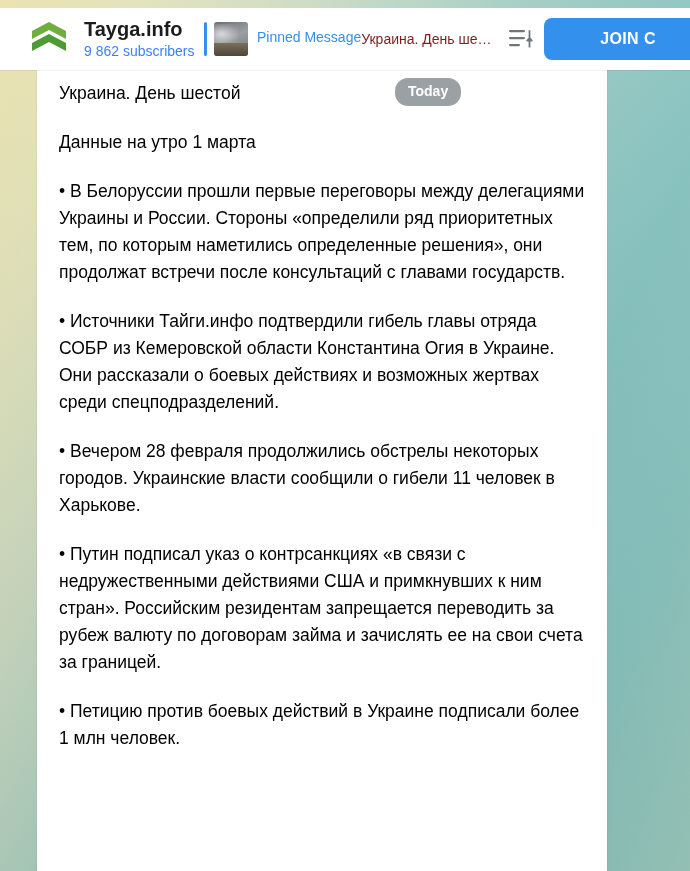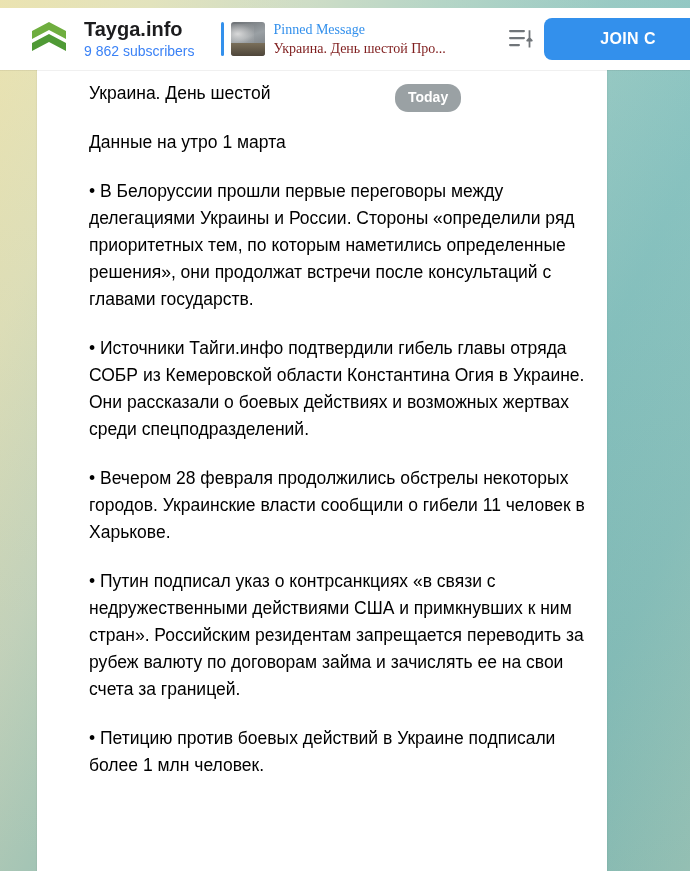--- a/index.html
+++ b/index.html
@@ -118,23 +118,22 @@
   .pin-thumb .ground {
     position: absolute;
     left: 0; bottom: 0;
     width: 100%; height: 38%;
     background: linear-gradient(180deg, #7a6f5a 0%, #4e463a 100%);
   }
   .pin-text {
     margin-left: 9px;
     min-width: 0;
     display: flex;
-    flex-direction: column;
-    justify-content: center;
-    font-family: Liberation Serif, serif;
+    flex-direction: row;
+    justify-content: center;
   }
   .pin-label {
     font-size: 14px;
     color: #3390ec;
     line-height: 17px;
     font-weight: normal;
     white-space: nowrap;
   }
   .pin-snippet {
     font-size: 14px;
@@ -189,34 +188,33 @@
     border-radius: 10px;
     box-shadow: 0 1px 2px rgba(0,0,0,0.12);
     z-index: 5;
     padding: 28px 22px 20px 22px;
     box-sizing: border-box;
   }
   .msg-card .body {
     font-size: 17.5px;
     line-height: 27px;
     color: #000000;
-    margin-left: 30px;
   }
   .msg-card .body p {
     margin: 0 0 22px 0;
   }
   .msg-card .body p:last-child {
     margin-bottom: 0;
   }
 
   
   .date-bubble {
     position: absolute;
     left: 395px;
-    top: 84px;
+    top: 78px;
     background: rgba(125,135,138,0.78);
     color: #ffffff;
     font-size: 14px;
     font-weight: bold;
     line-height: 17px;
     padding: 5px 13px 6px 13px;
     border-radius: 13px;
     z-index: 20;
   }
 

